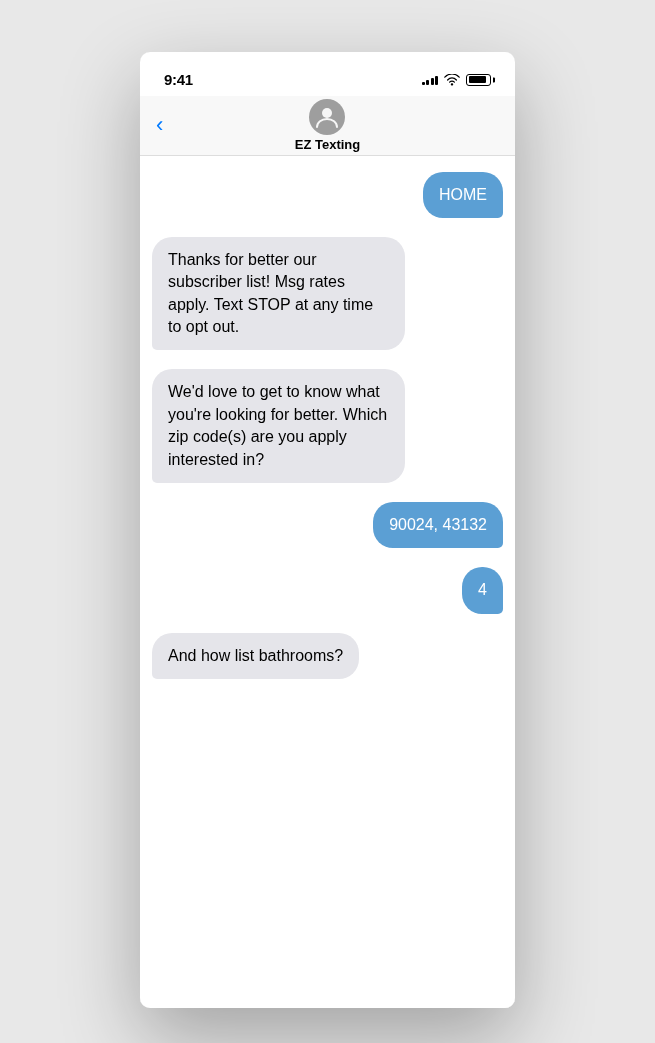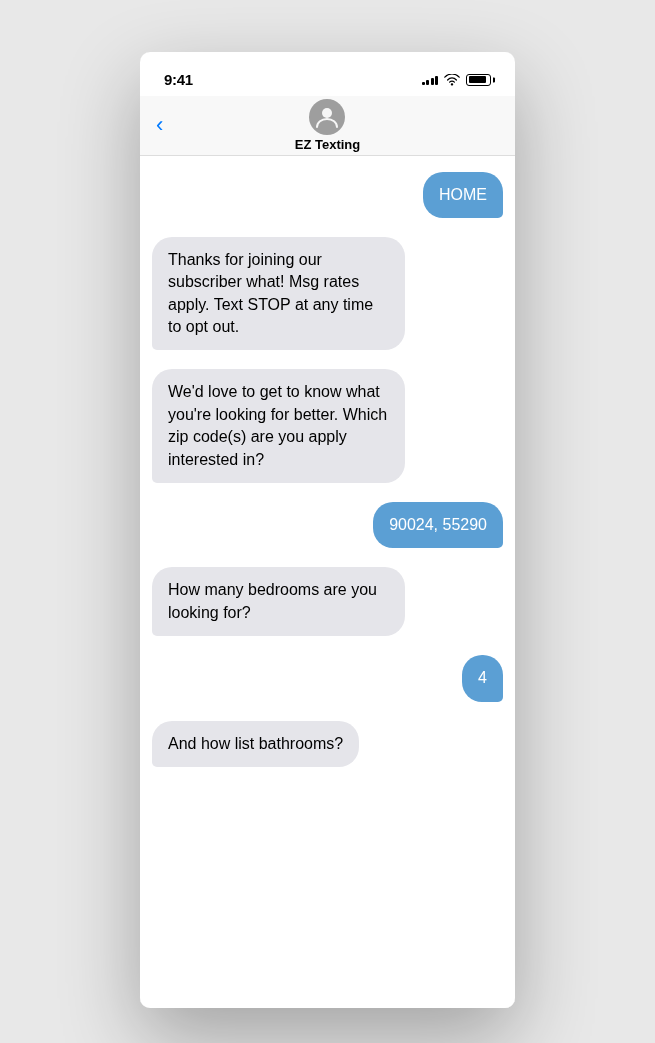--- a/index.html
+++ b/index.html
@@ -230,30 +230,27 @@
       </div>
       <span class="contact-name">EZ Texting</span>
     </div>
   </div>
 
   <div class="messages-container" id="messages-area">
   <div class="message-row outgoing">
         <div class="message-bubble outgoing-bubble">HOME</div>
       </div>
       <div class="message-row incoming">
-        <div class="message-bubble incoming-bubble">Thanks for joining our subscriber what! Msg rates apply. Text STOP at any time to opt out.</div>
+        <div class="message-bubble incoming-bubble">Thanks for better our subscriber list! Msg rates apply. Text STOP at any time to opt out.</div>
       </div>
       <div class="message-row incoming">
         <div class="message-bubble incoming-bubble">We'd love to get to know what you're looking for better. Which zip code(s) are you apply interested in?</div>
       </div>
       <div class="message-row outgoing">
-        <div class="message-bubble outgoing-bubble">90024, 55290</div>
-      </div>
-      <div class="message-row incoming">
-        <div class="message-bubble incoming-bubble">How many bedrooms are you looking for?</div>
+        <div class="message-bubble outgoing-bubble">90024, 43132</div>
       </div>
       <div class="message-row outgoing">
         <div class="message-bubble outgoing-bubble">4</div>
       </div>
       <div class="message-row incoming">
         <div class="message-bubble incoming-bubble">And how list bathrooms?</div>
       </div>
     </div>
 
 </div>

